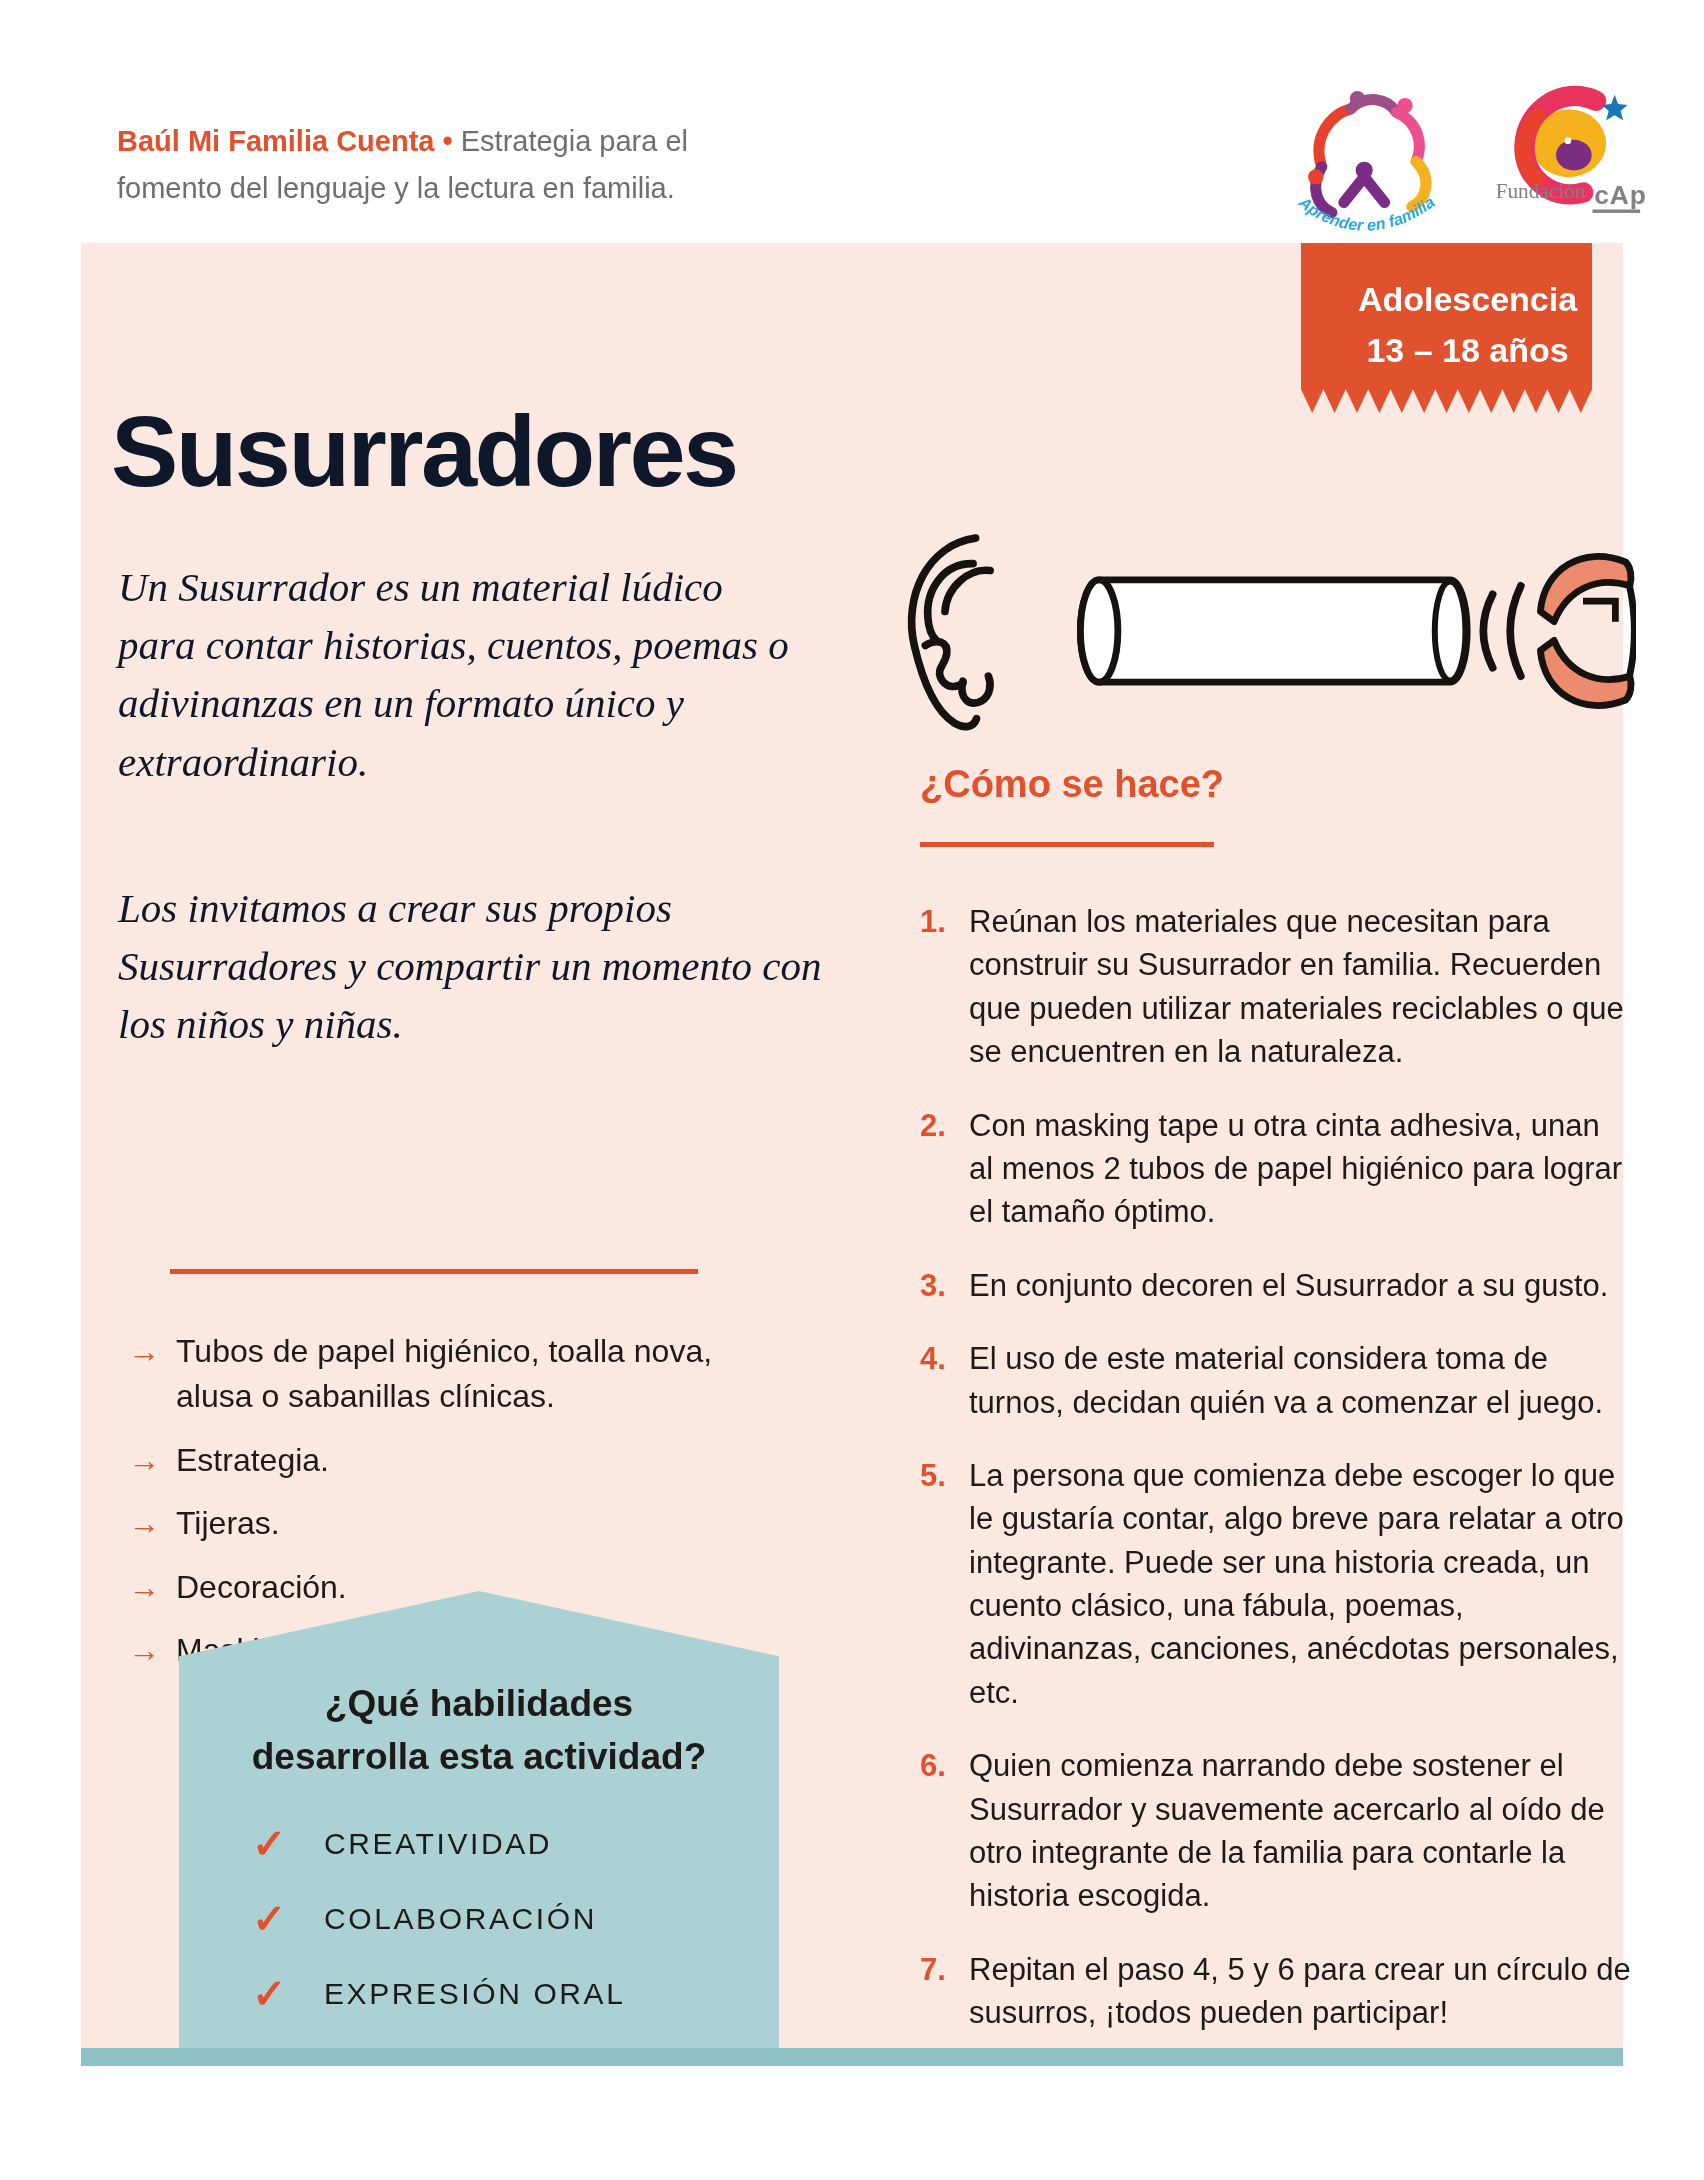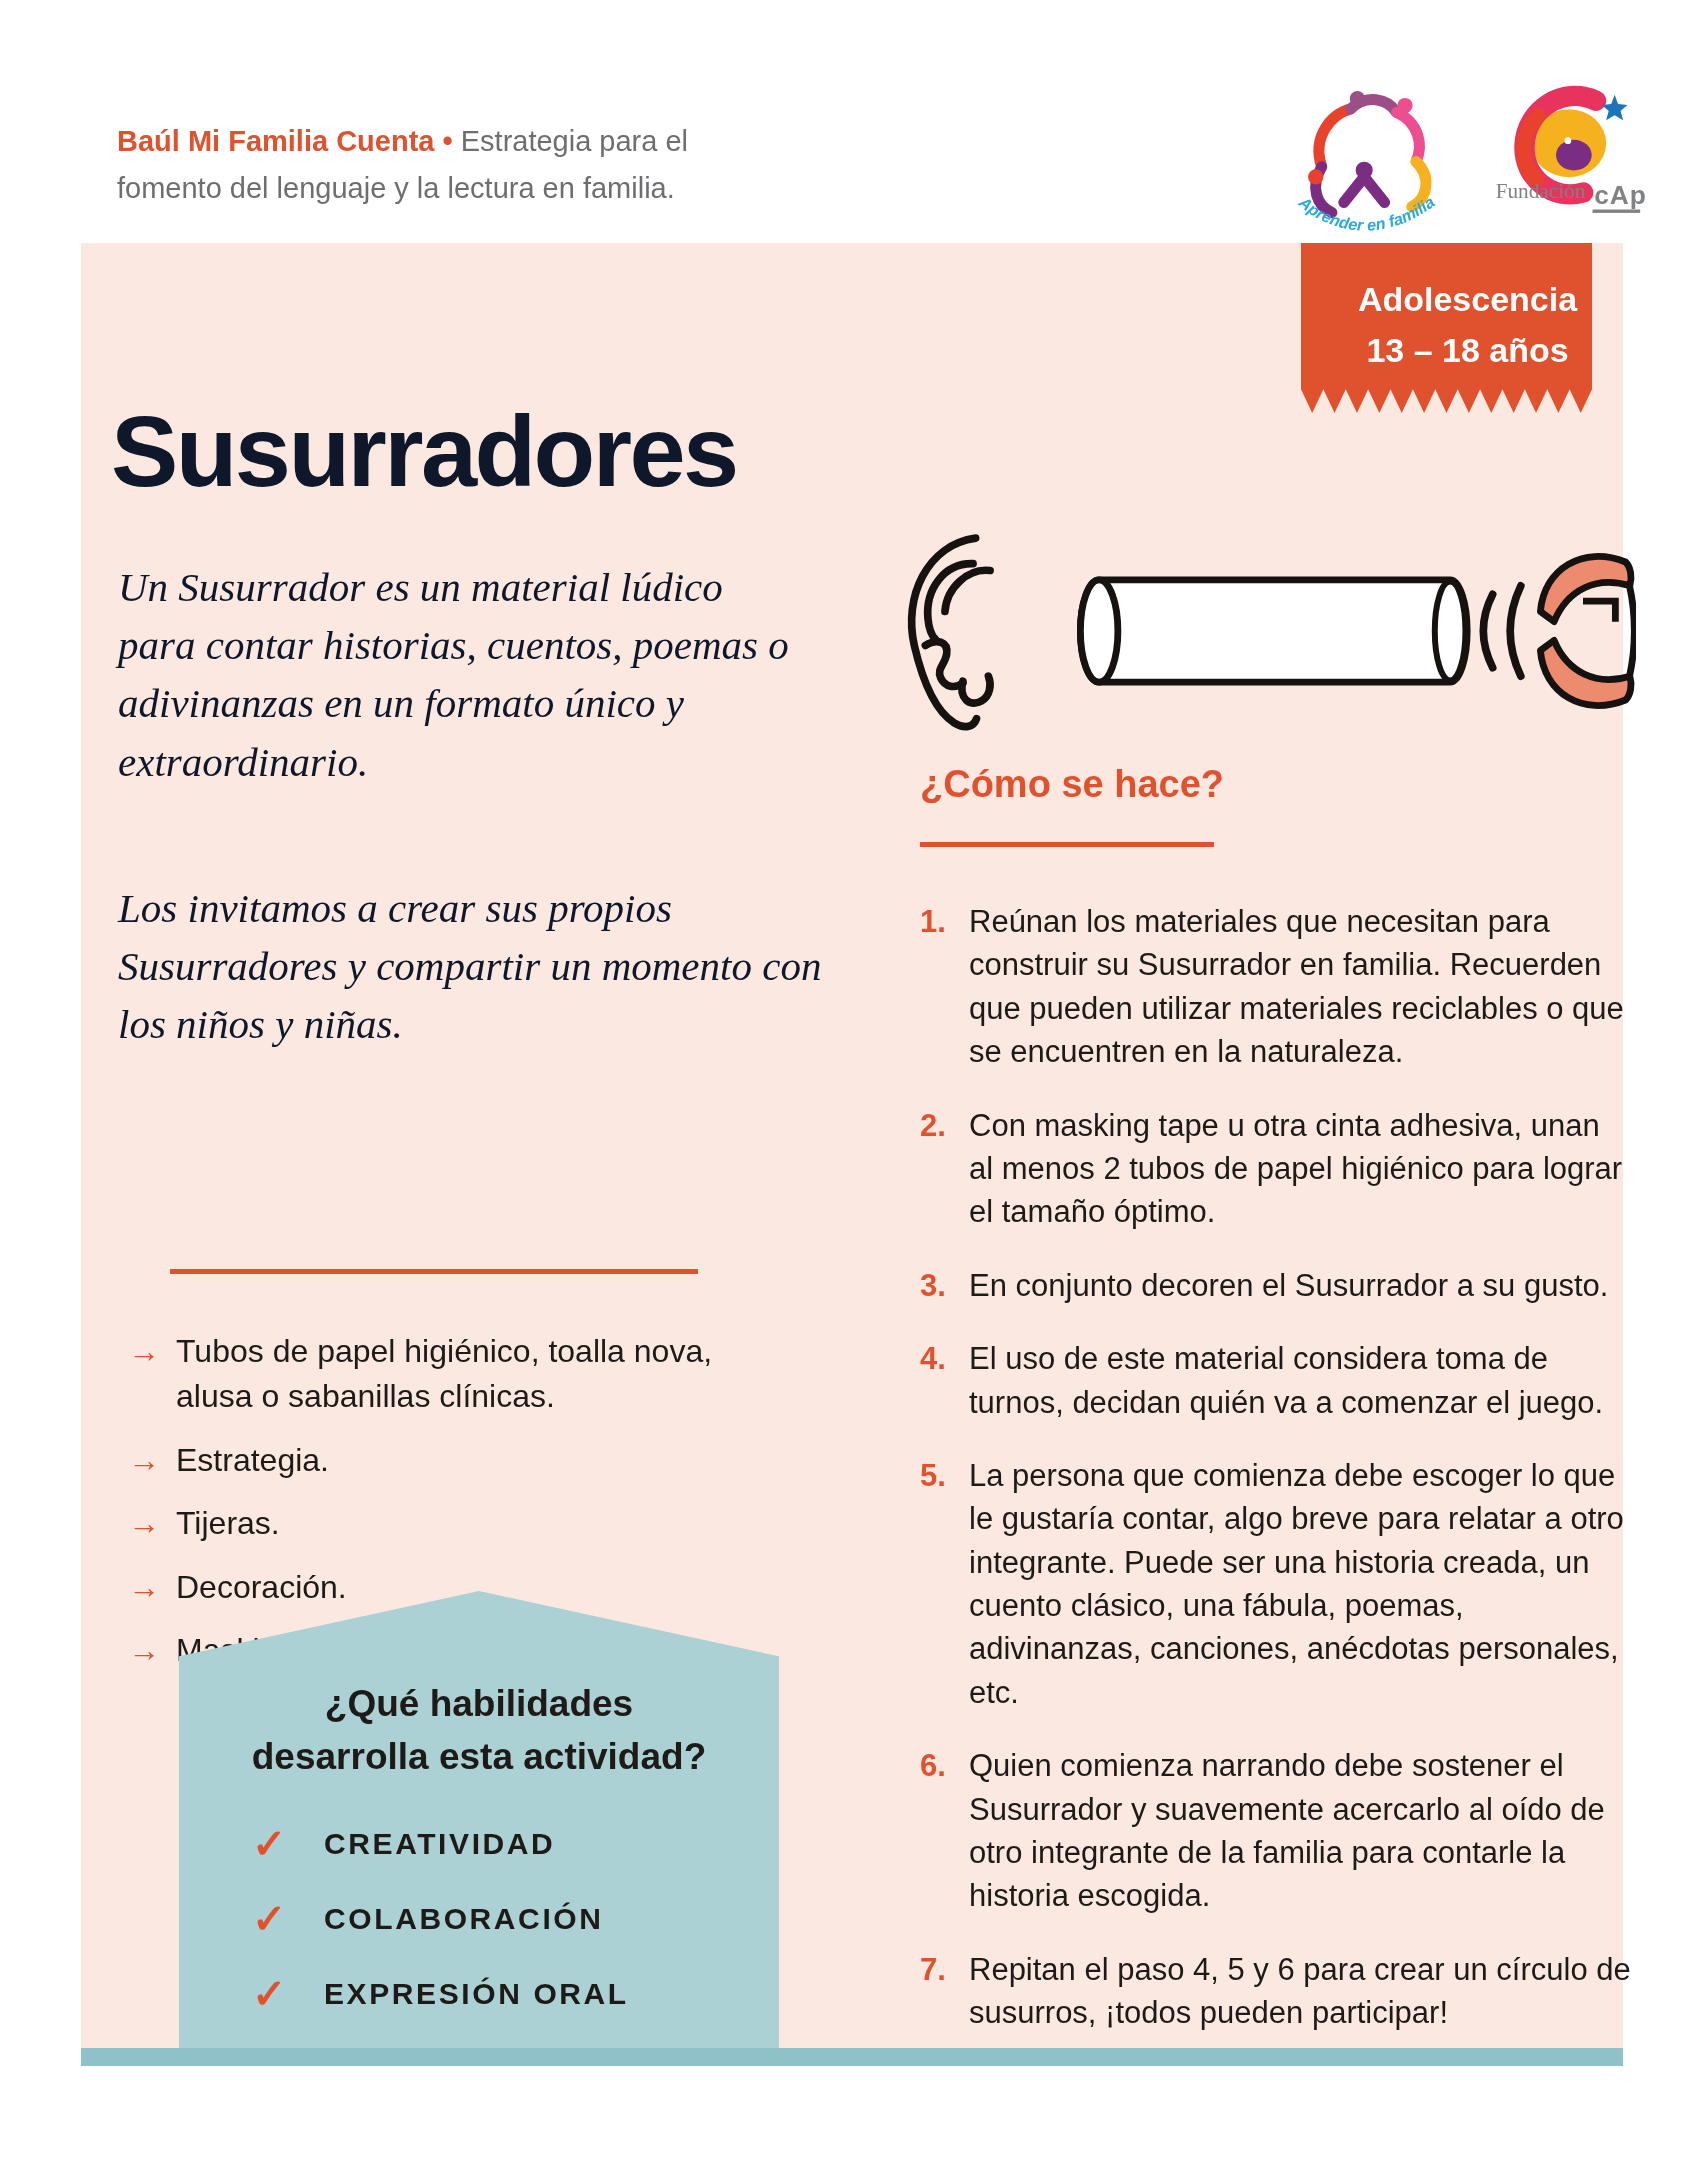--- a/index.html
+++ b/index.html
@@ -58,21 +58,21 @@
   .step-num{width:49px;flex:0 0 49px;color:#E0512E;font-weight:700;}
 
   
   .skills-box{position:absolute;left:179px;top:1591px;width:600px;height:457px;background:#ABD1D4;
               clip-path:polygon(0 14.3%,50% 0,100% 14.3%,100% 100%,0 100%);}
   .skills-title{margin:87px 34px 0 34px;text-align:center;font-size:37px;font-weight:700;
                 line-height:1.42;color:#1d1a18;}
   .skills-list{margin:37px 0 0 73px;}
   .skill{display:flex;align-items:center;margin-bottom:27px;}
   .skill-check{width:72px;flex:0 0 72px;color:#E0512E;font-size:41px;font-weight:700;}
-  .skill-label{font-size:30px;font-weight:700;letter-spacing:2.6px;color:#1d1a18;}
+  .skill-label{font-size:30px;font-weight:400;letter-spacing:2.6px;color:#1d1a18;}
 
   
   .illus{position:absolute;left:886px;top:516px;}
 </style>
 </head>
 <body>
 
 <div class="page">
 
   <div class="header-text"><span class="brand">Baúl Mi Familia Cuenta</span>

